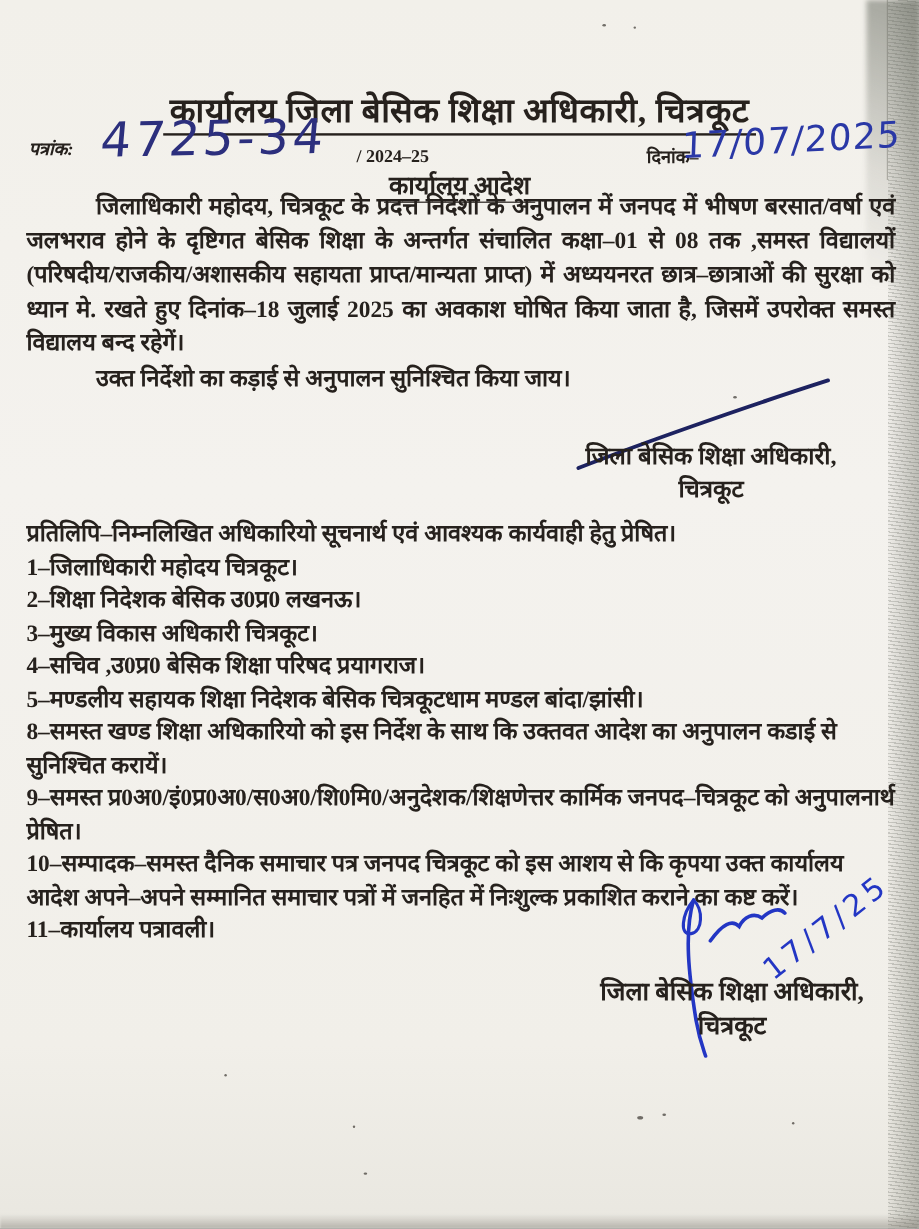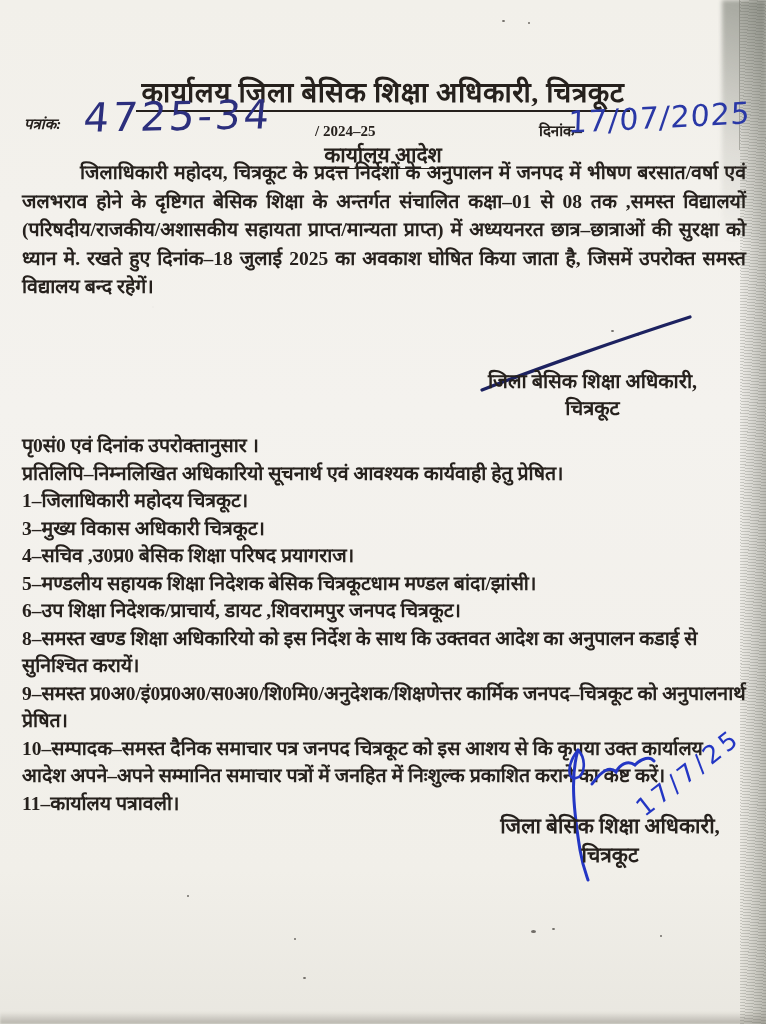--- a/index.html
+++ b/index.html
@@ -46,21 +46,21 @@
   }
   .office-title span{border-bottom:2px solid #26211d;padding:0 6px 2px;}
   .ref-row{position:absolute;top:94px;left:0;width:100%;height:60px;}
   .ref-label{position:absolute;left:24px;top:19px;font-size:15px;font-weight:bold;font-style:italic;}
   .ref-number{
     position:absolute;left:84px;top:0px;
     font-family:"DejaVu Sans",sans-serif;
     font-size:40px;line-height:44px;color:#2c2f7d;
     transform:skewX(-6deg) rotate(-1deg);letter-spacing:3px;font-weight:500;
   }
-  .ref-year{position:absolute;left:297px;top:29px;font-size:15px;font-weight:bold;margin-left:18px;}
+  .ref-year{position:absolute;left:297px;top:29px;font-size:15px;font-weight:bold;}
   .date-label{position:absolute;left:519px;top:26px;font-size:15px;font-weight:bold;margin-left:20px;}
   .date-number{
     position:absolute;left:568px;top:6px;
     font-family:"DejaVu Sans",sans-serif;
     font-size:30px;color:#2a38a6;
     transform:rotate(-3deg) skewX(-5deg);letter-spacing:1px;font-weight:500;
   }
   .order-title{
     position:absolute;top:140px;left:0;width:100%;
     text-align:center;font-size:21px;font-weight:bold;
@@ -134,38 +134,38 @@
     <span class="date-label">दिनांक–</span>
     <span class="date-number">17/07/2025</span>
   </div>
 
   <div class="order-title">
     <span>कार्यालय आदेश</span>
   </div>
 
   <div class="body-text">
     <p>जिलाधिकारी महोदय, चित्रकूट के प्रदत्त निर्देशों के अनुपालन में जनपद में भीषण बरसात/वर्षा एवं जलभराव होने के दृष्टिगत बेसिक शिक्षा के अन्तर्गत संचालित कक्षा–01 से 08 तक ,समस्त विद्यालयों (परिषदीय/राजकीय/अशासकीय सहायता प्राप्त/मान्यता प्राप्त) में अध्ययनरत छात्र–छात्राओं की सुरक्षा को ध्यान मे. रखते हुए दिनांक–18 जुलाई 2025 का अवकाश घोषित किया जाता है, जिसमें उपरोक्त समस्त विद्यालय बन्द रहेगें।</p>
+    <p>उक्त निर्देशो का कड़ाई से अनुपालन सुनिश्चित किया जाय।</p>
   </div>
 
   <svg class="sig1-stroke" width="235" height="90" viewBox="0 0 235 90">
     <path d="M14 80 C 60 62, 150 30, 222 7" stroke="#1d2260" stroke-width="3.2" fill="none" stroke-linecap="round"></path>
   </svg>
   <div class="sig1-block">
     <div>जिला बेसिक शिक्षा अधिकारी,</div>
     <div>चित्रकूट</div>
   </div>
 
   <div class="distribution">
-    <div>पृ0सं0 एवं दिनांक उपरोक्तानुसार ।</div>
     <div>प्रतिलिपि–निम्नलिखित अधिकारियो सूचनार्थ एवं आवश्यक कार्यवाही हेतु प्रेषित।</div>
     <div>1–जिलाधिकारी महोदय चित्रकूट।</div>
+    <div>2–शिक्षा निदेशक बेसिक उ0प्र0 लखनऊ।</div>
     <div>3–मुख्य विकास अधिकारी चित्रकूट।</div>
     <div>4–सचिव ,उ0प्र0 बेसिक शिक्षा परिषद प्रयागराज।</div>
     <div>5–मण्डलीय सहायक शिक्षा निदेशक बेसिक चित्रकूटधाम मण्डल बांदा/झांसी।</div>
-    <div>6–उप शिक्षा निदेशक/प्राचार्य, डायट ,शिवरामपुर  जनपद चित्रकूट।</div>
     <div>8–समस्त खण्ड शिक्षा अधिकारियो को इस निर्देश के साथ कि उक्तवत आदेश का अनुपालन कडाई से सुनिश्चित करायें।</div>
     <div>9–समस्त प्र0अ0/इं0प्र0अ0/स0अ0/शि0मि0/अनुदेशक/शिक्षणेत्तर कार्मिक जनपद–चित्रकूट को अनुपालनार्थ प्रेषित।</div>
     <div>10–सम्पादक–समस्त दैनिक समाचार पत्र जनपद चित्रकूट को इस आशय से कि कृपया उक्त कार्यालय आदेश अपने–अपने सम्मानित समाचार पत्रों में जनहित में निःशुल्क प्रकाशित कराने का कष्ट करें।</div>
     <div>11–कार्यालय पत्रावली।</div>
   </div>
 
   <svg class="sig2-ink" width="220" height="150" viewBox="0 0 220 150">
     <path d="M38 18 C 30 45, 34 80, 40 118 C 43 135, 46 142, 48 148" stroke="#2336c4" stroke-width="3" fill="none" stroke-linecap="round"></path>
     <path d="M38 18 C 46 26, 46 44, 36 46 C 26 48, 28 30, 38 18" stroke="#2336c4" stroke-width="2.6" fill="none" stroke-linecap="round"></path>
     <path d="M52 52 C 62 38, 70 34, 76 40 C 80 32, 88 28, 95 33 C 102 26, 110 24, 114 29" stroke="#2336c4" stroke-width="3" fill="none" stroke-linecap="round"></path>

